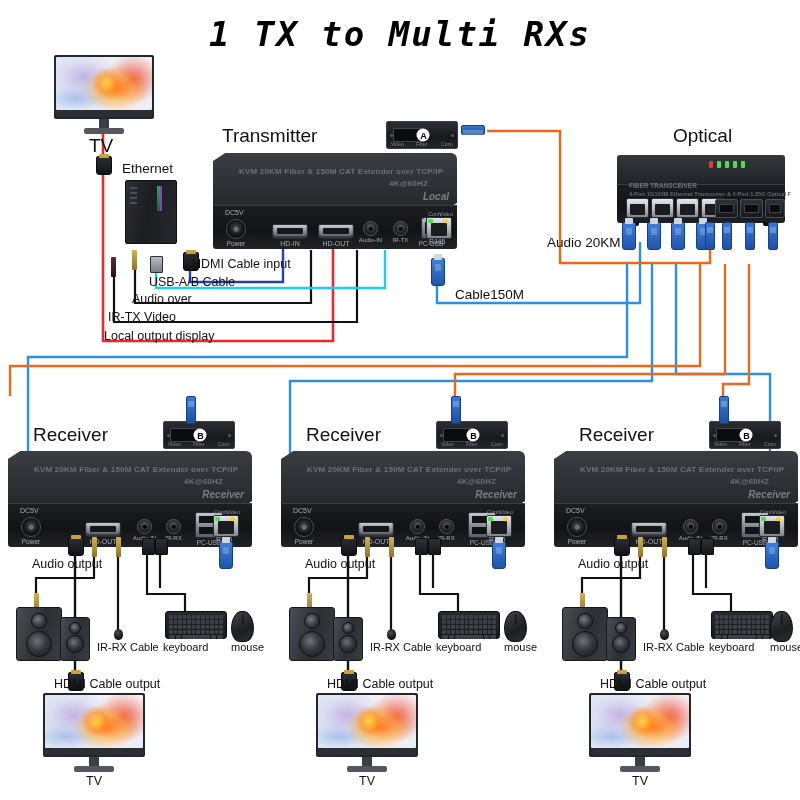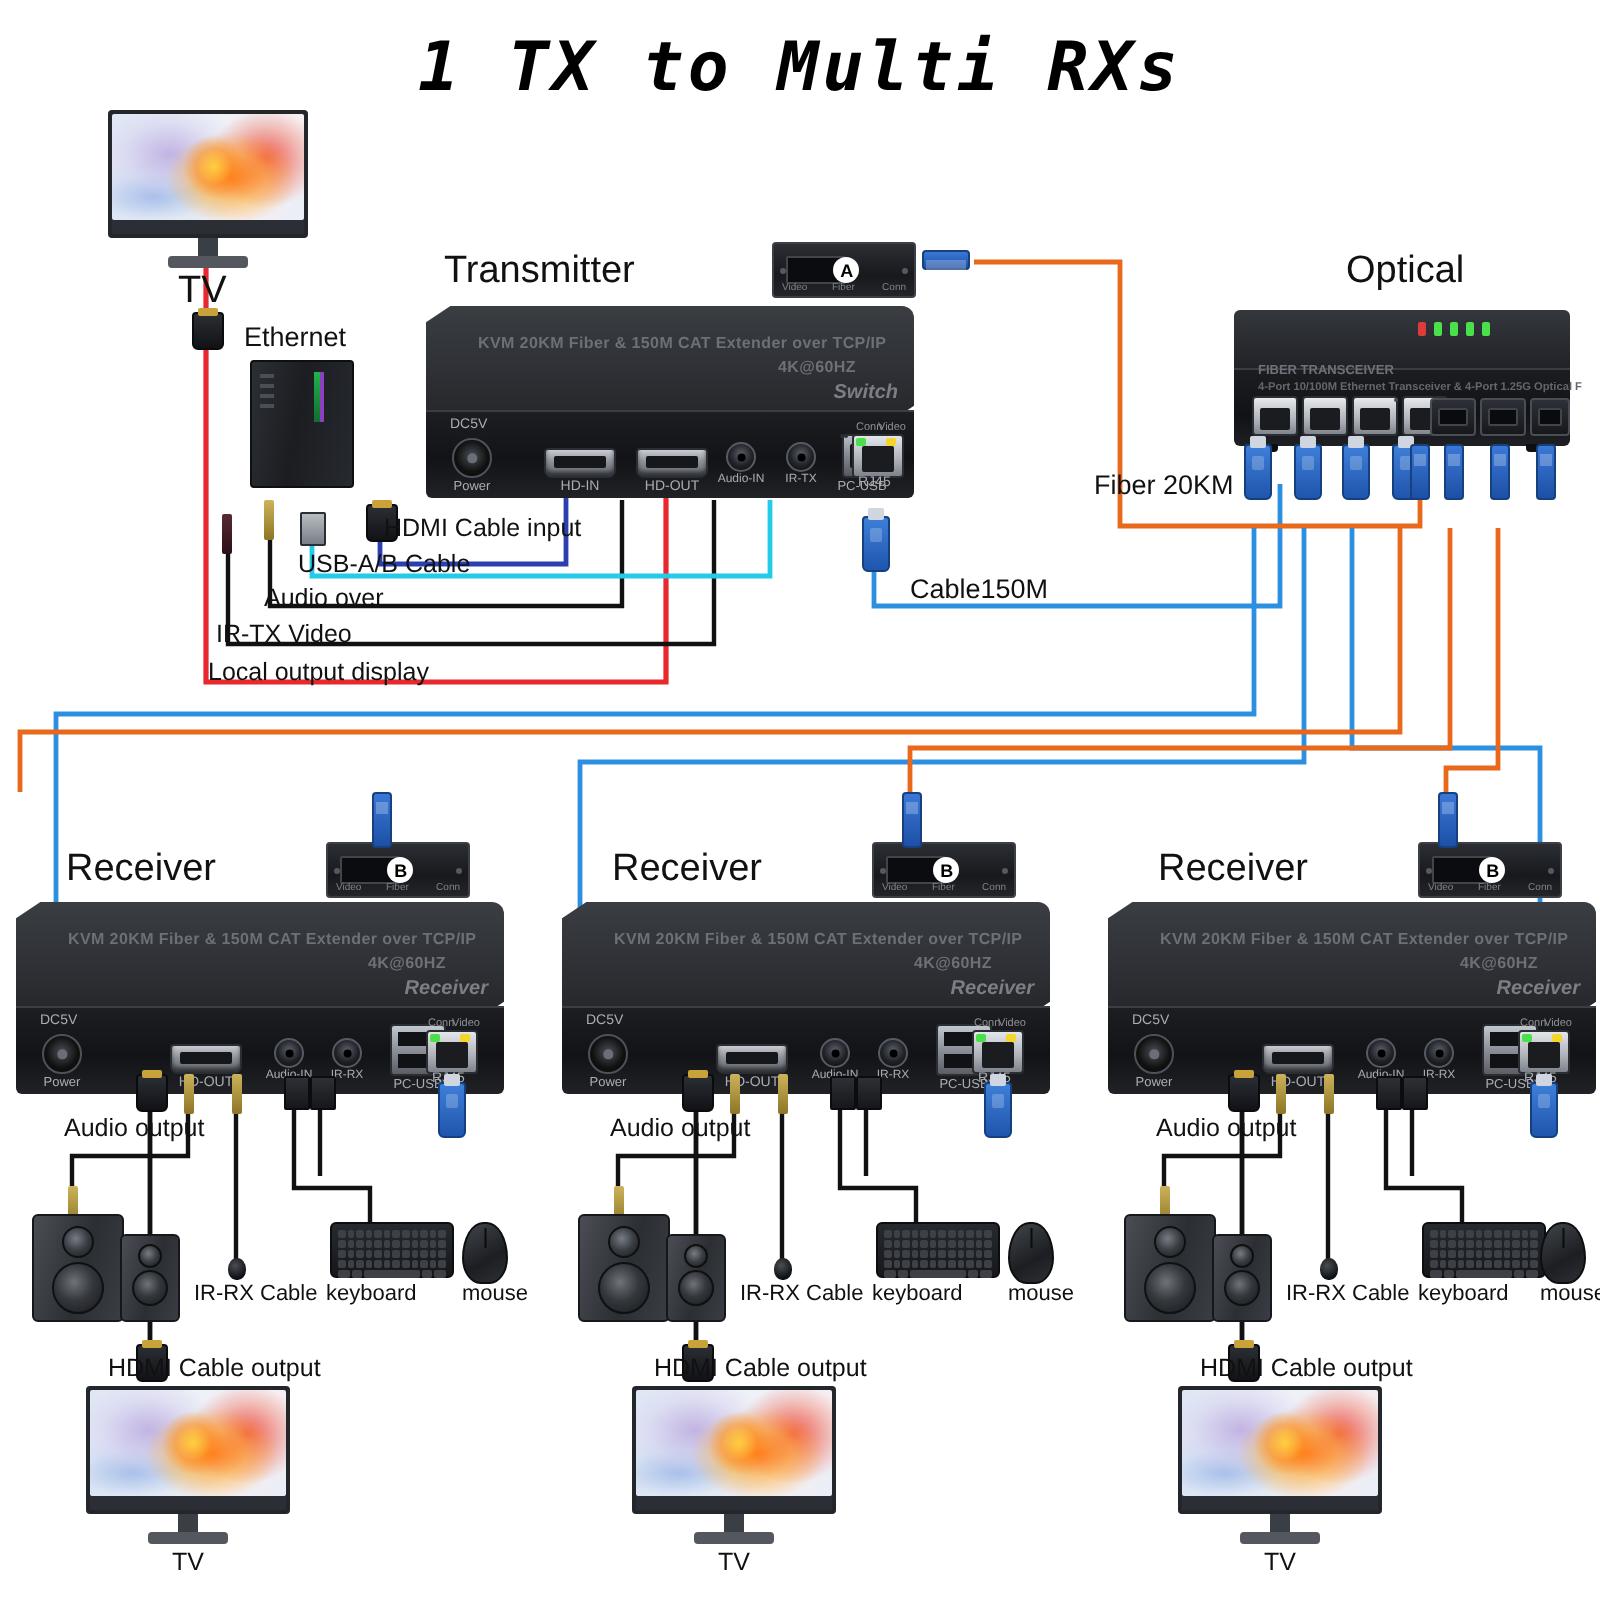--- a/index.html
+++ b/index.html
@@ -224,21 +224,21 @@
   <div class="lbl sm" style="left:108px;top:311px;">IR-TX Video</div>
   <div class="lbl sm" style="left:104px;top:330px;">Local output display</div>
 
   <div class="lbl big" style="left:222px;top:126px;">Transmitter</div>
 
   <div class="dev" style="left:213px;top:153px;width:244px;height:95px;">
     <div class="top" style="height:58px;clip-path:polygon(0 14%,5% 0,100% 0,100% 86%,95% 100%,0 100%);"></div>
     <div class="face" style="top:52px;height:43px;"></div>
     <div class="brand" style="left:26px;top:14px;font-size:8px;">KVM 20KM Fiber &amp; 150M CAT Extender over TCP/IP</div>
     <div class="brand" style="left:176px;top:26px;font-size:8px;">4K@60HZ</div>
-    <div class="role" style="top:38px;font-size:10px;">Switch</div>
+    <div class="role" style="top:38px;font-size:10px;">Local</div>
 
     <div class="port p-dc" style="left:13px;top:66px;width:18px;height:18px;">
       <span class="cap xs" style="font-size:6.5px;">Power</span>
     </div>
     <div class="lbl xs" style="left:12px;top:56px;font-size:7px;color:#a9adb3;">DC5V</div>
 
     <div class="port p-hdmi" style="left:59px;top:71px;width:34px;height:13px;">
       <span class="cap" style="font-size:7px;">HD-IN</span>
     </div>
     <div class="port p-hdmi" style="left:105px;top:71px;width:34px;height:13px;">
@@ -303,21 +303,21 @@
 
   <div class="rjplug" style="left:622px;top:222px;"></div>
   <div class="rjplug" style="left:647px;top:222px;"></div>
   <div class="rjplug" style="left:671px;top:222px;"></div>
   <div class="rjplug" style="left:696px;top:222px;"></div>
   <div class="lcplug" style="left:722px;top:222px;"></div>
   <div class="lcplug" style="left:745px;top:222px;"></div>
   <div class="lcplug" style="left:768px;top:222px;"></div>
   <div class="lcplug" style="left:705px;top:222px;"></div>
 
-  <div class="lbl mid" style="left:547px;top:236px;">Fiber 20KM</div>
+  <div class="lbl mid" style="left:547px;top:236px;">Audio 20KM</div>
   <div class="lbl mid" style="left:455px;top:288px;">Cable150M</div>
   <div class="rjplug" style="left:431px;top:258px;"></div>
 
   <div class="lbl big" style="left:33px;top:425px;">Receiver</div>
   <div class="mod" style="left:163px;top:421px;width:70px;height:26px;">
     <div class="slot"></div>
     <div class="badge" style="width:13px;height:13px;font-size:9px;">B</div>
     <div class="dotl"></div>
     <div class="dotr"></div>
     <div class="mt" style="left:4px;font-size:5px;">Video</div>

